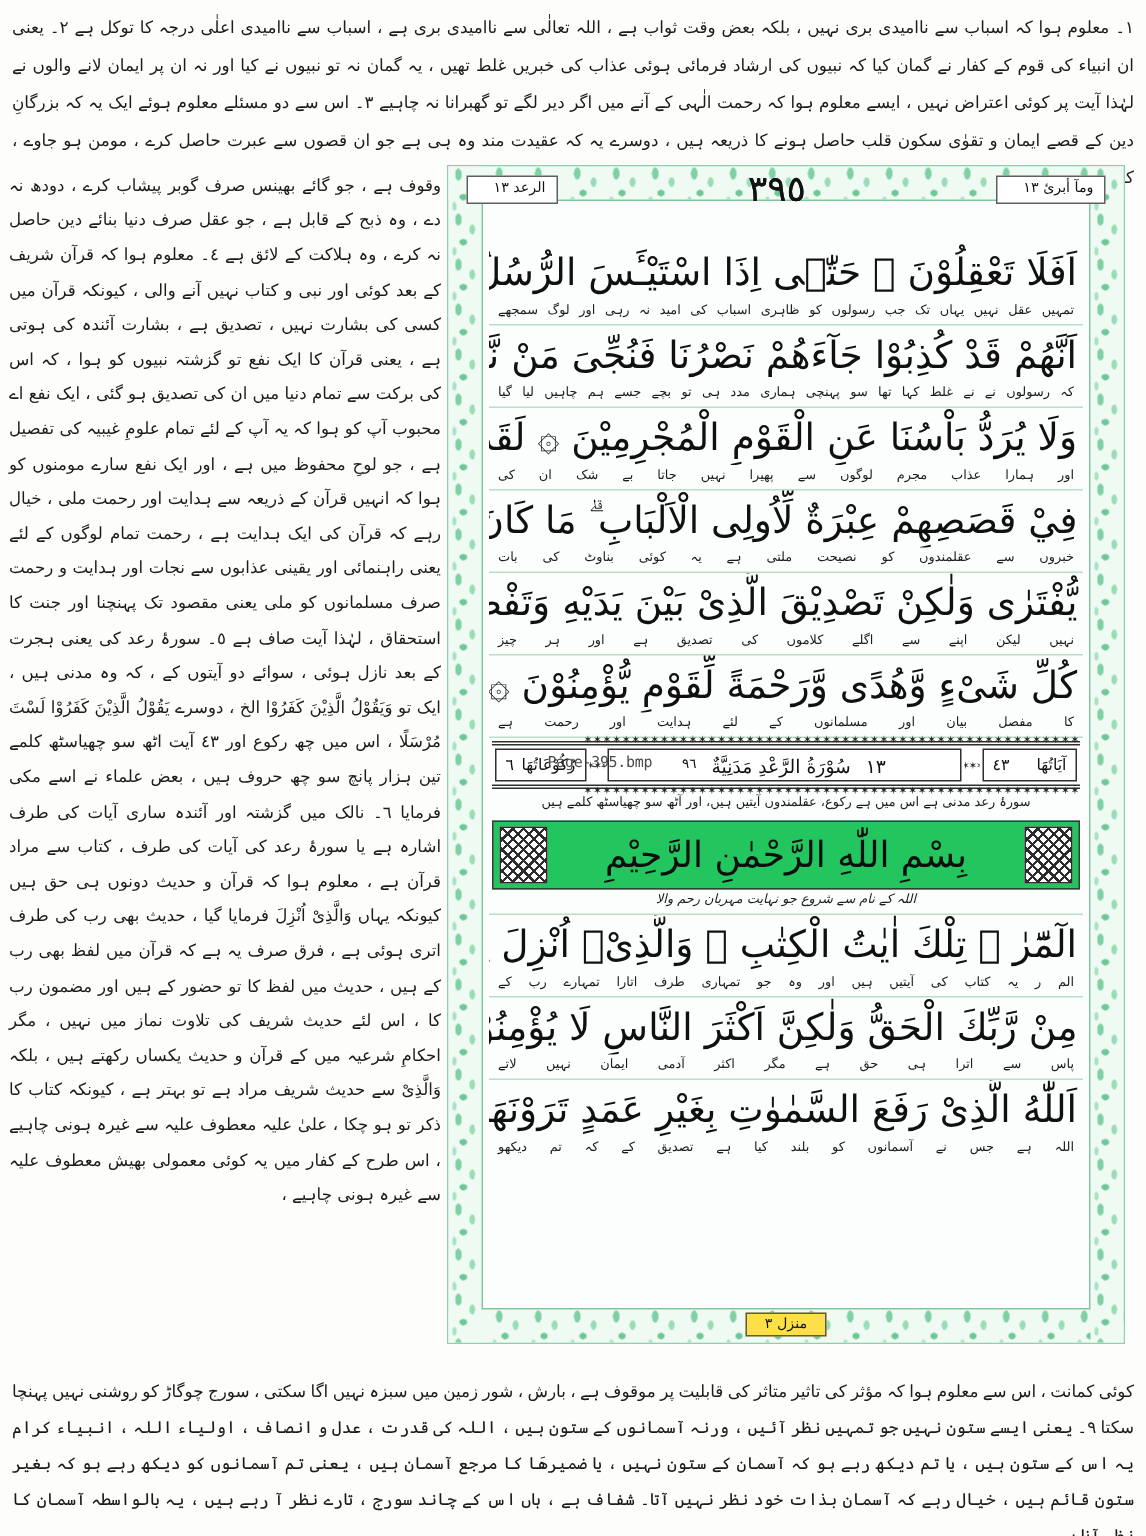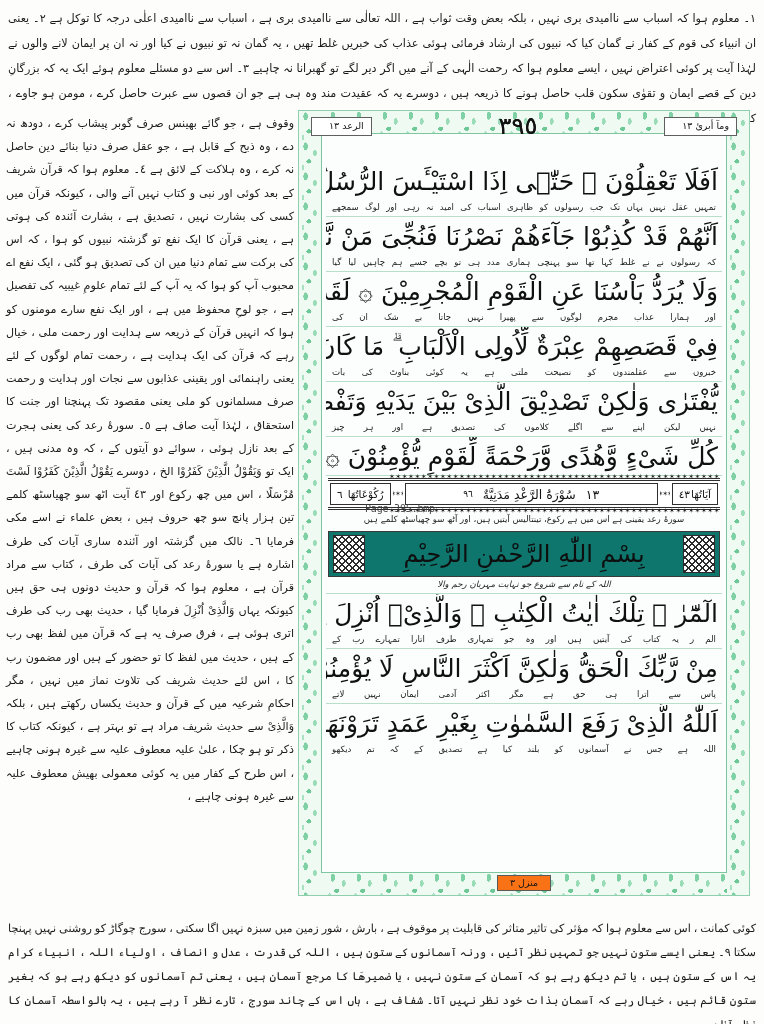--- a/index.html
+++ b/index.html
@@ -212,21 +212,21 @@
     font-size: 7px;
     color: #333;
     letter-spacing: -1px;
     overflow: hidden;
   }
 
   
   #bismillah-row {
     margin: 3px 2px 0 2px;
     border: 1px solid #3a3a3a;
-    background: #0f766e;
+    background: #22c55e;
     height: 44px;
     display: flex;
     align-items: center;
     justify-content: center;
     position: relative;
     direction: rtl;
   }
   #bismillah-text {
     font-size: 24px;
     color: #0e0e0e;
@@ -251,21 +251,21 @@
   #manzil-strip {
     position: absolute;
     left: 4px; right: 4px; bottom: 1px;
     height: 22px;
     display: flex;
     align-items: center;
     justify-content: center;
     z-index: 4;
   }
   #manzil-box {
-    background: #f97316;
+    background: #fde047;
     border: 1px solid #5a5a5a;
     font-size: 9.5px;
     padding: 1px 12px 2px 12px;
     direction: rtl;
     color: #141414;
   }
 
   
   #watermark {
     position: absolute;
@@ -320,45 +320,46 @@
         <div class="line-block">
           <div class="arabic-line">فِيْ قَصَصِهِمْ عِبْرَةٌ لِّاُولِى الْاَلْبَابِ ۗ مَا كَانَ حَدِيْثًا</div>
           <div class="trans-line">خبروں سے عقلمندوں کو نصیحت ملتی ہے یہ کوئی بناوٹ کی بات</div>
         </div>
         <div class="line-block">
           <div class="arabic-line">يُّفْتَرٰى وَلٰكِنْ تَصْدِيْقَ الَّذِىْ بَيْنَ يَدَيْهِ وَتَفْصِيْلَ</div>
           <div class="trans-line">نہیں لیکن اپنے سے اگلے کلاموں کی تصدیق ہے اور ہر چیز</div>
         </div>
         <div class="line-block">
           <div class="arabic-line">كُلِّ شَىْءٍ وَّهُدًى وَّرَحْمَةً لِّقَوْمٍ يُّؤْمِنُوْنَ ۞</div>
+          <div class="trans-line">کا مفصل بیان اور مسلمانوں کے لئے ہدایت اور رحمت ہے</div>
         </div>
 
         <div id="surah-banner">
           <div class="banner-star-strip top">✶✶✶✶✶✶✶✶✶✶✶✶✶✶✶✶✶✶✶✶✶✶✶✶✶✶✶✶✶✶✶✶✶✶✶✶✶✶✶✶✶✶✶✶✶✶✶✶✶✶✶✶</div>
           <div class="banner-cell">
             <span>آيَاتُهَا</span>
-            <span style="margin-right:1px;">٤٣</span>
+            <span style="margin-right:18px;">٤٣</span>
           </div>
           <div class="banner-sep">✶✶✶</div>
           <div class="banner-cell main">
             <span>١٣</span>
             <span>سُوْرَةُ الرَّعْدِ مَدَنِيَّةٌ</span>
             <span style="font-size:9px;">٩٦</span>
           </div>
           <div class="banner-sep">✶✶✶</div>
           <div class="banner-cell">
             <span>رُكُوْعَاتُهَا</span>
             <span style="margin-right:5px;">٦</span>
           </div>
           <div class="banner-star-strip bottom">✶✶✶✶✶✶✶✶✶✶✶✶✶✶✶✶✶✶✶✶✶✶✶✶✶✶✶✶✶✶✶✶✶✶✶✶✶✶✶✶✶✶✶✶✶✶✶✶✶✶✶✶</div>
         </div>
 
         <div class="line-block" style="border-bottom:none;">
           <div class="trans-line" style="text-align:center;text-align-last:center;padding-top:2px;">
-            سورۂ رعد یقینی ہے اس میں ہے رکوع، تینتالیس آیتیں ہیں، اور آٹھ سو چھیاسٹھ کلمے ہیں
+            سورۂ رعد مدنی ہے اس میں ہے رکوع، عقلمندوں آیتیں ہیں، اور آٹھ سو چھیاسٹھ کلمے ہیں
           </div>
         </div>
 
         <div id="bismillah-row">
           <div class="bism-orn right"></div>
           <div id="bismillah-text">بِسْمِ اللّٰهِ الرَّحْمٰنِ الرَّحِيْمِ</div>
           <div class="bism-orn left"></div>
         </div>
         <div class="line-block">
           <div class="trans-line" style="text-align:center;text-align-last:center;font-style:italic;">اللہ کے نام سے شروع جو نہایت مہربان رحم والا</div>

